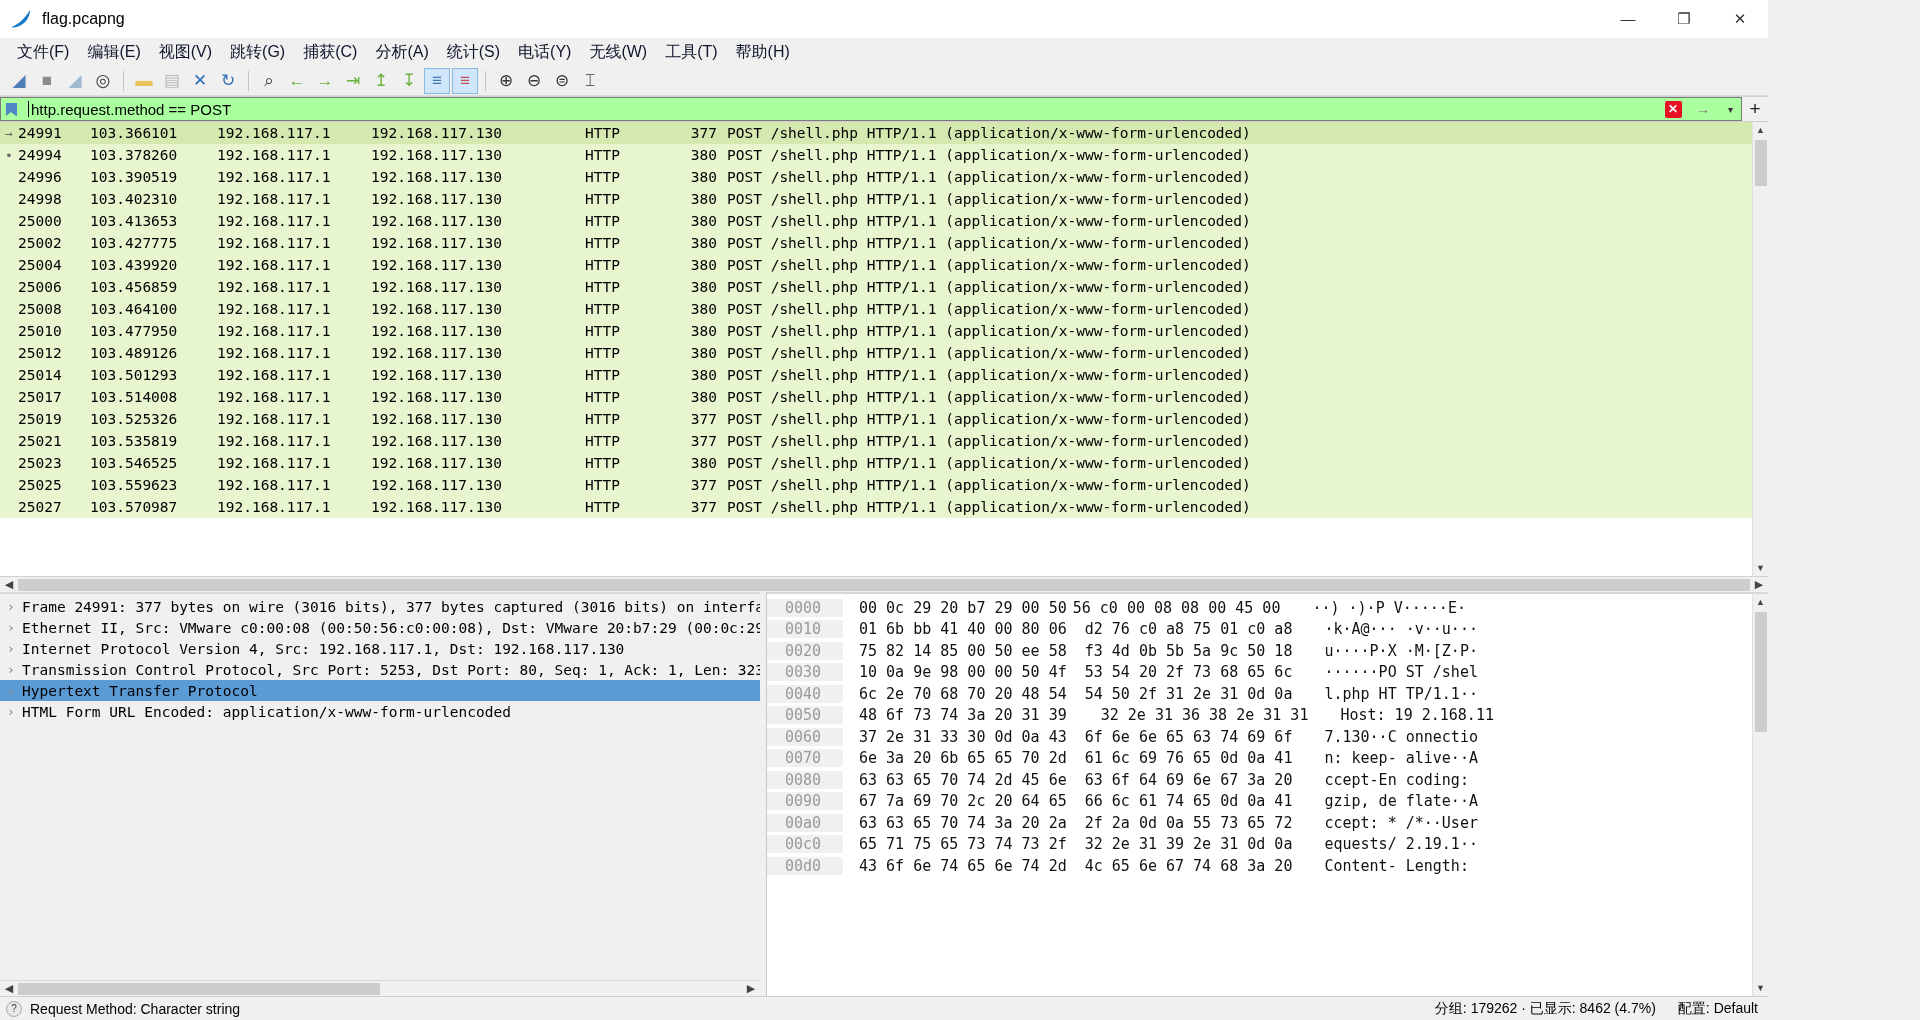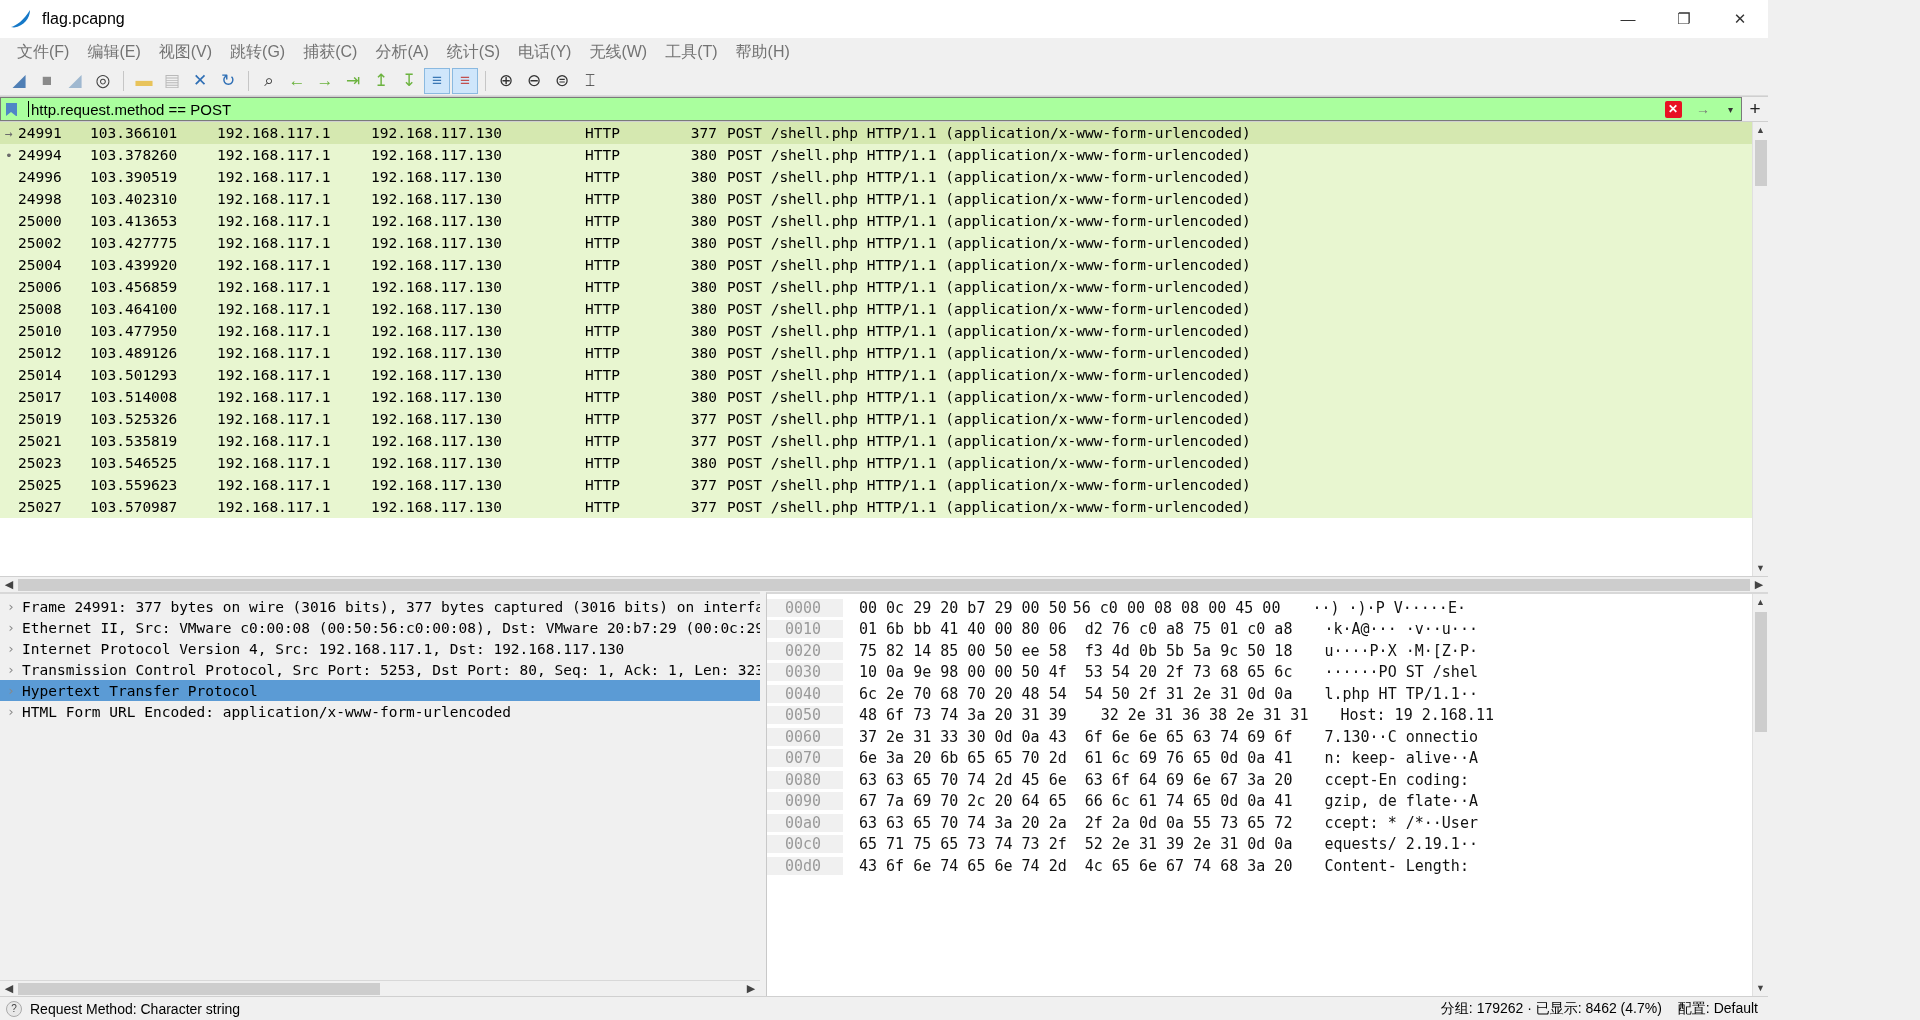--- a/index.html
+++ b/index.html
@@ -27,21 +27,21 @@
     width: 56px; height: 38px; display:flex; align-items:center; justify-content:center;
     font-size: 15px; color: #333;
   }
 
   
   .menubar {
     height: 28px; min-height:28px; background: #f0f0f0;
     display: flex; align-items: center; padding-left: 8px;
     font-size: 16px;
   }
-  .menu-item { padding: 2px 9px; white-space: nowrap; color:#737373; }
+  .menu-item { padding: 2px 9px; white-space: nowrap; color:#0f172a; }
 
   
   .toolbar {
     height: 30px; min-height:30px; background: #f0f0f0;
     display: flex; align-items: center; padding-left: 6px; gap: 2px;
     border-bottom: 1px solid #dcdcdc;
   }
   .tbtn { width: 26px; height: 26px; display:flex; align-items:center; justify-content:center; }
   .tbtn.sel { background:#cfe6fb; border:1px solid #8ab9e0; }
   .tsep { width: 1px; height: 20px; background: #c6c6c6; margin: 0 5px; }
@@ -137,21 +137,21 @@
   .hbytes { flex:0 0 auto; padding-left:16px; color:#111; }
   .hascii { padding-left: 32px; color:#111; }
   .hex-vscroll { width:16px; background:#f0f0f0; display:flex; flex-direction:column; border-left:1px solid #e0e0e0;}
 
   
   .statusbar { height: 24px; min-height:24px; background:#f0f0f0; display:flex; align-items:center;
      border-top:1px solid #d0d0d0; font-size:14px; }
   .sb-left { display:flex; align-items:center; padding-left: 6px; gap:8px; }
   .sb-icon { width:16px; height:16px; border-radius:50%; background:#e8e8e8; border:1px solid #aaa;
       display:flex; align-items:center; justify-content:center; font-size:10px; color:#444;}
-  .sb-right { margin-left: auto; padding-right: 10px; display:flex; gap:16px; }
+  .sb-right { margin-left: auto; padding-right: 10px; display:flex; gap:22px; }
 </style>
 </head>
 <body>
 
 <div class="app">
 
   <div class="titlebar">
     <span class="wshark-logo">
       <svg width="22" height="20" viewBox="0 0 22 20">
         <path d="M1 18 C6 17 14 11 20 1 C20 9 14 17 4 18.5 Z" fill="#1679c8"></path>
@@ -514,21 +514,21 @@
             <div class="hexline"><span class="hoff">0010</span><span class="hbytes">01 6b bb 41 40 00 80 06</span><span class="hbytes" style="padding-left:18px;">d2 76 c0 a8 75 01 c0 a8</span><span class="hascii">·k·A@··· ·v··u···</span></div>
             <div class="hexline"><span class="hoff">0020</span><span class="hbytes">75 82 14 85 00 50 ee 58</span><span class="hbytes" style="padding-left:18px;">f3 4d 0b 5b 5a 9c 50 18</span><span class="hascii">u····P·X ·M·[Z·P·</span></div>
             <div class="hexline"><span class="hoff">0030</span><span class="hbytes">10 0a 9e 98 00 00 50 4f</span><span class="hbytes" style="padding-left:18px;">53 54 20 2f 73 68 65 6c</span><span class="hascii">······PO ST /shel</span></div>
             <div class="hexline"><span class="hoff">0040</span><span class="hbytes">6c 2e 70 68 70 20 48 54</span><span class="hbytes" style="padding-left:18px;">54 50 2f 31 2e 31 0d 0a</span><span class="hascii">l.php HT TP/1.1··</span></div>
             <div class="hexline"><span class="hoff">0050</span><span class="hbytes">48 6f 73 74 3a 20 31 39</span><span class="hbytes" style="padding-left:34px;">32 2e 31 36 38 2e 31 31</span><span class="hascii">Host: 19 2.168.11</span></div>
             <div class="hexline"><span class="hoff">0060</span><span class="hbytes">37 2e 31 33 30 0d 0a 43</span><span class="hbytes" style="padding-left:18px;">6f 6e 6e 65 63 74 69 6f</span><span class="hascii">7.130··C onnectio</span></div>
             <div class="hexline"><span class="hoff">0070</span><span class="hbytes">6e 3a 20 6b 65 65 70 2d</span><span class="hbytes" style="padding-left:18px;">61 6c 69 76 65 0d 0a 41</span><span class="hascii">n: keep- alive··A</span></div>
             <div class="hexline"><span class="hoff">0080</span><span class="hbytes">63 63 65 70 74 2d 45 6e</span><span class="hbytes" style="padding-left:18px;">63 6f 64 69 6e 67 3a 20</span><span class="hascii">ccept-En coding: </span></div>
             <div class="hexline"><span class="hoff">0090</span><span class="hbytes">67 7a 69 70 2c 20 64 65</span><span class="hbytes" style="padding-left:18px;">66 6c 61 74 65 0d 0a 41</span><span class="hascii">gzip, de flate··A</span></div>
             <div class="hexline"><span class="hoff">00a0</span><span class="hbytes">63 63 65 70 74 3a 20 2a</span><span class="hbytes" style="padding-left:18px;">2f 2a 0d 0a 55 73 65 72</span><span class="hascii">ccept: * /*··User</span></div>
-            <div class="hexline"><span class="hoff">00c0</span><span class="hbytes">65 71 75 65 73 74 73 2f</span><span class="hbytes" style="padding-left:18px;">52 2e 31 39 2e 31 0d 0a</span><span class="hascii">equests/ 2.19.1··</span></div>
+            <div class="hexline"><span class="hoff">00c0</span><span class="hbytes">65 71 75 65 73 74 73 2f</span><span class="hbytes" style="padding-left:18px;">32 2e 31 39 2e 31 0d 0a</span><span class="hascii">equests/ 2.19.1··</span></div>
             <div class="hexline"><span class="hoff">00d0</span><span class="hbytes">43 6f 6e 74 65 6e 74 2d</span><span class="hbytes" style="padding-left:18px;">4c 65 6e 67 74 68 3a 20</span><span class="hascii">Content- Length: </span></div>
           </div>
         <div class="hex-vscroll">
           <div class="vs-arrow">▲</div>
           <div class="vs-track">
             <div class="vs-thumb" style="top:2px;height:120px;"></div>
           </div>
           <div class="vs-arrow">▼</div>
         </div>
       </div>

